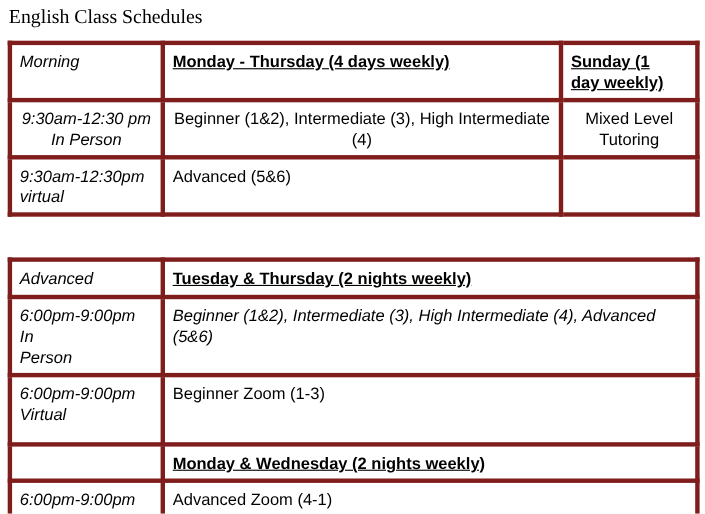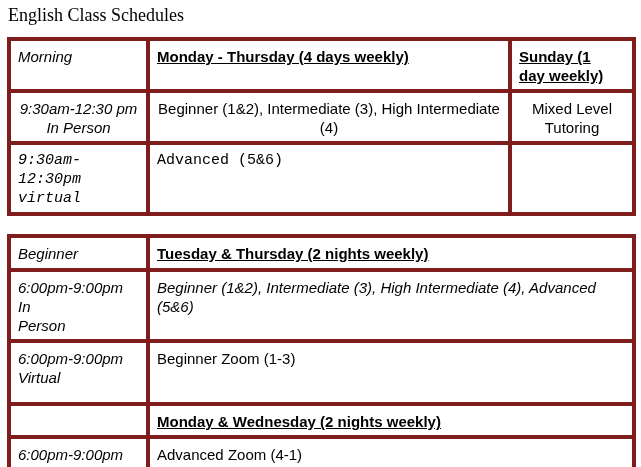--- a/index.html
+++ b/index.html
@@ -37,21 +37,21 @@
     font-size: 15px;
     line-height: 19px;
     white-space: pre-line;
     overflow: hidden;
   }
   td.i { font-style: italic; }
   td.b { font-weight: 700; text-decoration: underline; }
   
   #morning-table tr.r0 td { height: 51px; }
   #morning-table tr.r1 td { height: 49px; text-align: center; }
-  #morning-table tr.r2 td { height: 48px; font-family: Liberation Mono, monospace; }
+  #morning-table tr.r2 td { height: 48px; }
   #evening-table tr.r0 td { height: 34px; }
   #evening-table tr.r1 td { height: 49px; font-style: italic; }
   #evening-table tr.r2 td { height: 63px; }
   #evening-table tr.r3 td { height: 28px; margin-left: 35px; }
   #evening-table tr.r4 td { height: 54px; }
 </style>
 </head>
 <body>
 
 <div class="doc">
@@ -88,21 +88,21 @@
     </tbody>
   </table>
 
   <table class="sched" id="evening-table">
     <colgroup>
       <col style="width:139px">
       <col style="width:486px">
     </colgroup>
     <tbody>
       <tr class="r0">
-        <td class="i">Beginner</td>
+        <td class="i">Advanced</td>
         <td class="b">Tuesday &amp; Thursday (2 nights weekly)</td>
       </tr>
       <tr class="r1">
         <td class="i">6:00pm-9:00pm In
 Person</td>
         <td>Beginner (1&amp;2), Intermediate (3), High Intermediate (4), Advanced (5&amp;6)</td>
       </tr>
       <tr class="r2">
         <td class="i">6:00pm-9:00pm
 Virtual</td>

